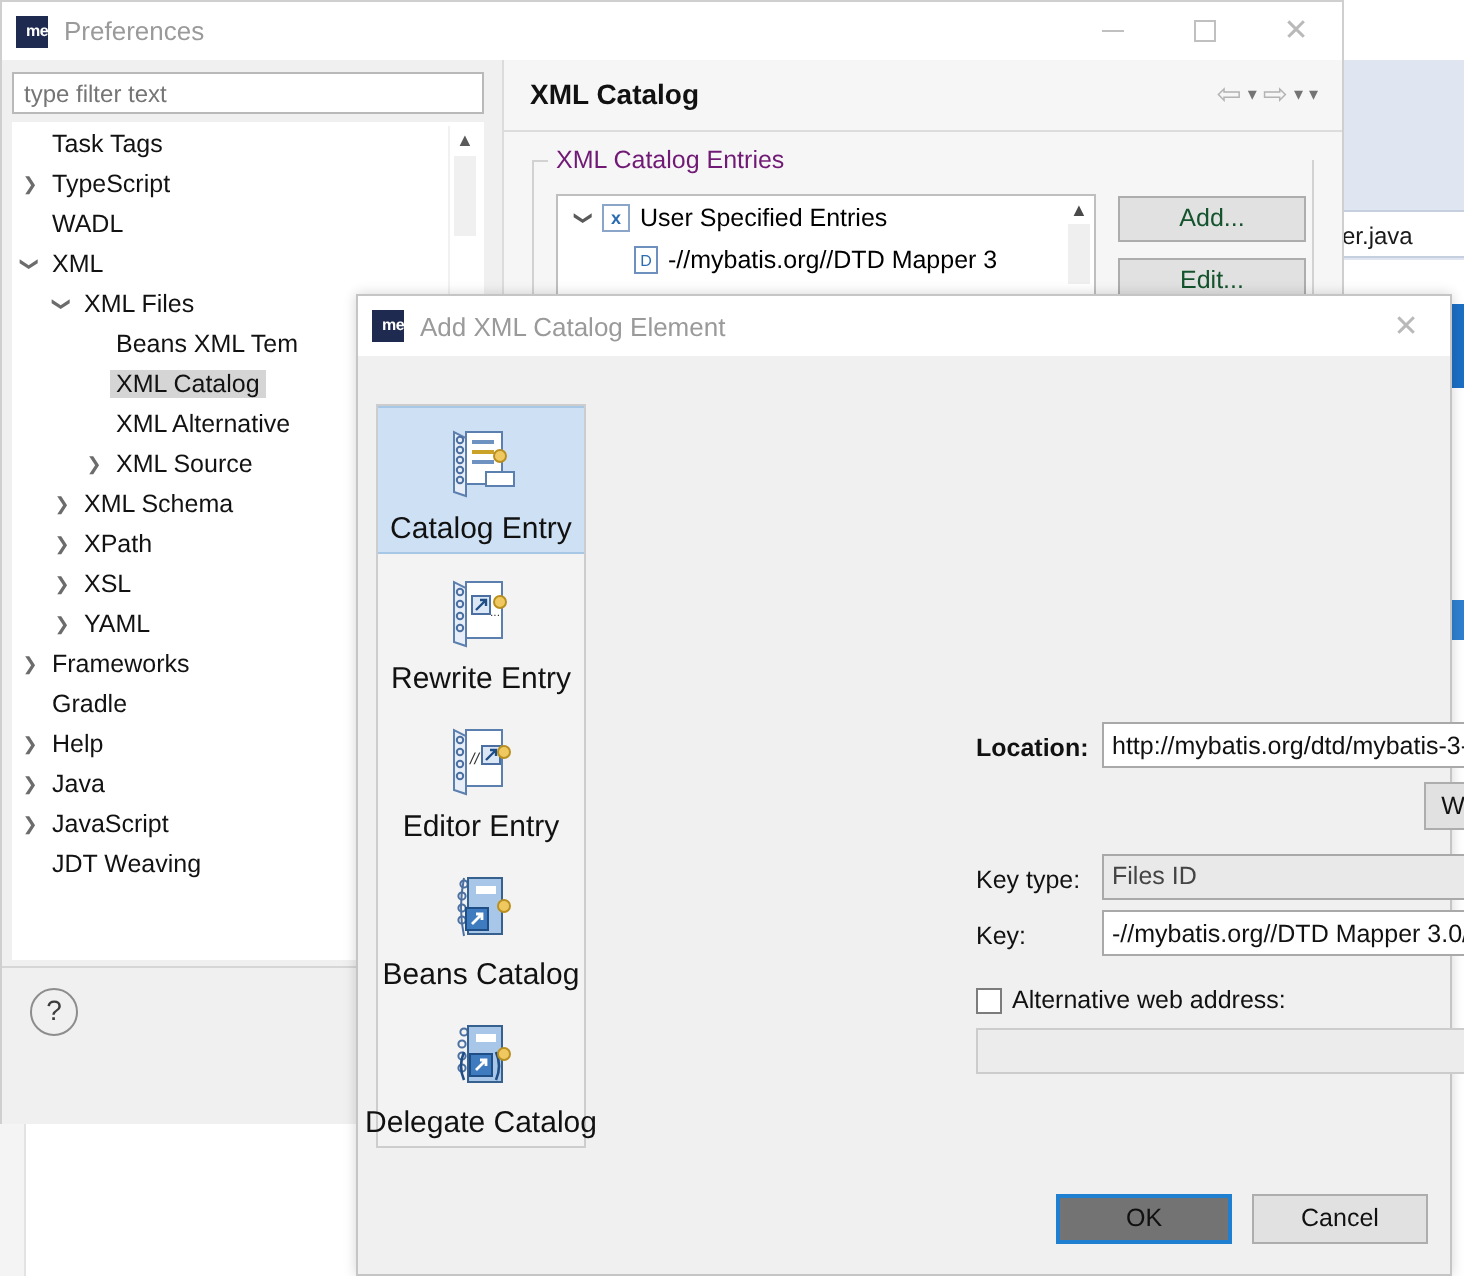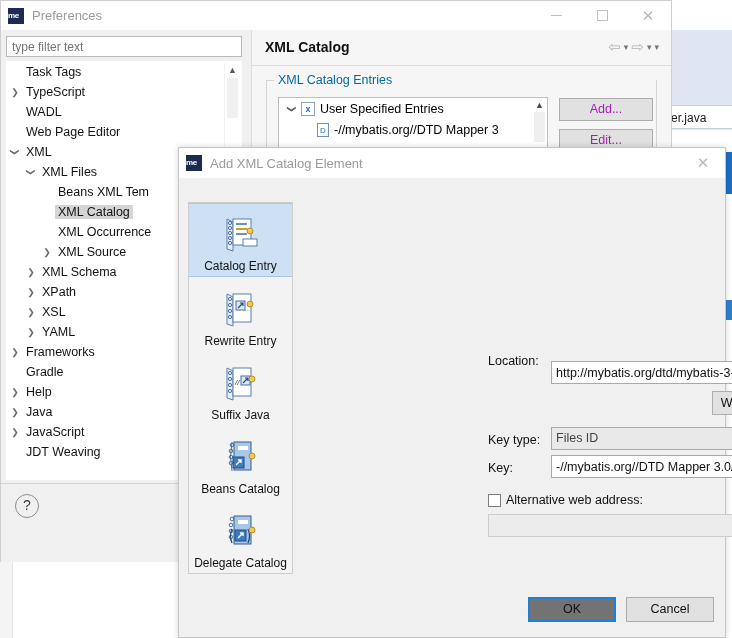--- a/index.html
+++ b/index.html
@@ -87,21 +87,21 @@
     align-items: center;
   }
   .app-icon {
     width: 16px; height: 16px;
     margin-left: 7px;
     background: #1e2a50;
     color: #ffffff;
     font-size: 8px;
     font-weight: bold;
     line-height: 16px;
-    text-align: left;
+    text-align: right;
     font-family: "Liberation Sans", sans-serif;
     letter-spacing: -0.3px;
     flex: 0 0 auto;
   }
   .prefs-title {
     margin-left: 8px;
     font-size: 13px;
     color: #9a9a9a;
   }
   .win-ctrls {
@@ -252,21 +252,21 @@
   .group-top-left {
     position: absolute; left: 14px; top: 50px;
     width: 8px; height: 1px; background: #d2d2d2;
   }
   .group-legend {
     position: absolute;
     left: 22px; top: 43px;
     background: #f6f6f6;
     padding: 0 4px;
     font-size: 12.5px;
-    color: #0369a1;
+    color: #701a75;
   }
   .entries-tree {
     position: absolute;
     left: 26px; top: 67px;
     width: 270px; height: 62px;
     background: #ffffff;
     border: 1px solid #bfbfbf;
     box-sizing: border-box;
     overflow: hidden;
   }
@@ -299,21 +299,21 @@
   .etree-scroll .up { text-align:center; font-size:9px; color:#4a4a4a; height:13px; line-height:13px;}
   .etree-scroll .thumb { margin: 0 1px; width: 11px; height: 30px; background: #efefef; }
 
   .catalog-btn {
     position: absolute;
     width: 94px; height: 23px;
     background: #e1e1e1;
     border: 1px solid #adadad;
     box-sizing: border-box;
     font-size: 12.5px;
-    color: #a21caf;
+    color: #14532d;
     text-align: center;
     line-height: 21px;
   }
 
   
   .dlg {
     position: absolute;
     left: 178px; top: 147px;
     width: 548px; height: 491px;
     background: #f0f0f0;
@@ -357,21 +357,21 @@
     display: flex; flex-direction: column;
     align-items: center; justify-content: flex-end;
     padding-bottom: 3px;
     box-sizing: border-box;
   }
   .type-item.selected {
     background: #cde0f4;
     border-top: 1px solid #a6c8e6;
     border-bottom: 1px solid #a6c8e6;
   }
-  .type-label { font-size: 12px; color: #111; white-space: nowrap; }
+  .type-label { font-size: 15px; color: #111; white-space: nowrap; }
   .type-glyph { height: 48px; display: flex; align-items: center; justify-content: center; }
 
   
   .form-label {
     position: absolute;
     font-size: 12.5px; color: #111;
   }
   .field {
     position: absolute;
     background: #ffffff;
@@ -480,24 +480,20 @@
           </div>
           <div class="tree-row">
             <span class="tw">❯</span>
             <span class="tree-label">TypeScript</span>
           </div>
           <div class="tree-row">
             <span class="tw none">&nbsp;</span>
             <span class="tree-label">WADL</span>
           </div>
           <div class="tree-row">
-            <span class="tw none">&nbsp;</span>
-            <span class="tree-label">Web Page Editor</span>
-          </div>
-          <div class="tree-row">
             <span class="tw" style="transform: rotate(90deg); display: inline-block;">❯</span>
             <span class="tree-label">XML</span>
           </div>
           <div class="tree-row">
             <span class="tw none">&nbsp;</span>
             <span class="tw" style="transform: rotate(90deg); display: inline-block;">❯</span>
             <span class="tree-label">XML Files</span>
           </div>
           <div class="tree-row">
             <span class="tw none">&nbsp;</span>
@@ -508,21 +504,21 @@
           <div class="tree-row selected">
             <span class="tw none">&nbsp;</span>
             <span class="tw none">&nbsp;</span>
             <span class="tw none">&nbsp;</span>
             <span class="tree-label">XML Catalog</span>
           </div>
           <div class="tree-row">
             <span class="tw none">&nbsp;</span>
             <span class="tw none">&nbsp;</span>
             <span class="tw none">&nbsp;</span>
-            <span class="tree-label">XML Occurrence</span>
+            <span class="tree-label">XML Alternative</span>
           </div>
           <div class="tree-row">
             <span class="tw none">&nbsp;</span>
             <span class="tw none">&nbsp;</span>
             <span class="tw">❯</span>
             <span class="tree-label">XML Source</span>
           </div>
           <div class="tree-row">
             <span class="tw none">&nbsp;</span>
             <span class="tw">❯</span>
@@ -672,21 +668,21 @@
                 <circle cx="11" cy="15" r="1.6" fill="none" stroke="#4a6fa0"></circle>
                 <circle cx="11" cy="21" r="1.6" fill="none" stroke="#4a6fa0"></circle>
                 <circle cx="11" cy="27" r="1.6" fill="none" stroke="#4a6fa0"></circle>
                 <rect x="14" y="4" width="18" height="28" fill="#ffffff" stroke="#5b7fae"></rect>
                 <text x="16" y="21" font-size="8" fill="#333" font-style="italic">//</text>
                 <rect x="22" y="12" width="9" height="9" fill="#dce7f5" stroke="#4a6fa0"></rect>
                 <path d="M24 19 L29 14 M26 14 L29 14 L29 17" stroke="#1f4e86" fill="none" stroke-width="1.2"></path>
                 <circle cx="33" cy="15" r="3" fill="#f0c860" stroke="#b9901f"></circle>
               </svg>
             </div>
-            <div class="type-label">Suffix Java</div>
+            <div class="type-label">Editor Entry</div>
           </div>
           <div class="type-item">
             <div class="type-glyph">
               <svg width="44" height="40" viewBox="0 0 44 40">
                 <path d="M13 4 q-3 15 0 29" fill="none" stroke="#4a6fa0" stroke-width="1"></path>
                 <circle cx="13" cy="7" r="1.8" fill="none" stroke="#4a6fa0"></circle>
                 <circle cx="12" cy="13" r="1.8" fill="none" stroke="#4a6fa0"></circle>
                 <circle cx="12" cy="19" r="1.8" fill="none" stroke="#4a6fa0"></circle>
                 <circle cx="12" cy="25" r="1.8" fill="none" stroke="#4a6fa0"></circle>
                 <rect x="15" y="4" width="17" height="28" fill="#a8c6e8" stroke="#36618f"></rect>
@@ -711,21 +707,21 @@
                 <rect x="16" y="18" width="11" height="11" fill="#3f7bbf" stroke="#1f4e86"></rect>
                 <path d="M19 26 L24 21 M21 21 L24 21 L24 24" stroke="#ffffff" fill="none" stroke-width="1.4"></path>
                 <circle cx="33" cy="18" r="3" fill="#f0c860" stroke="#b9901f"></circle>
               </svg>
             </div>
             <div class="type-label">Delegate Catalog</div>
           </div>
         </div>
     </div>
 
-    <div class="form-label" style="left:309px; top:206px;">Location:</div>
+    <div class="form-label" style="left:309px; top:219px;font-weight:bold;">Location:</div>
     <input class="field" style="left: 372px; top: 213px; width: 339px; height: 23px;" type="text" value="http://mybatis.org/dtd/mybatis-3-mapper.dtd">
 
     <div class="small-btn" style="left:533px; top:243px; width:90px;">Workspace...</div>
 
     <div class="form-label" style="left:309px; top:285px;">Key type:</div>
     <div class="combo" style="left:372px; top:279px; width:339px; height:23px;">
       <span>Files ID</span>
       
     </div>
 

